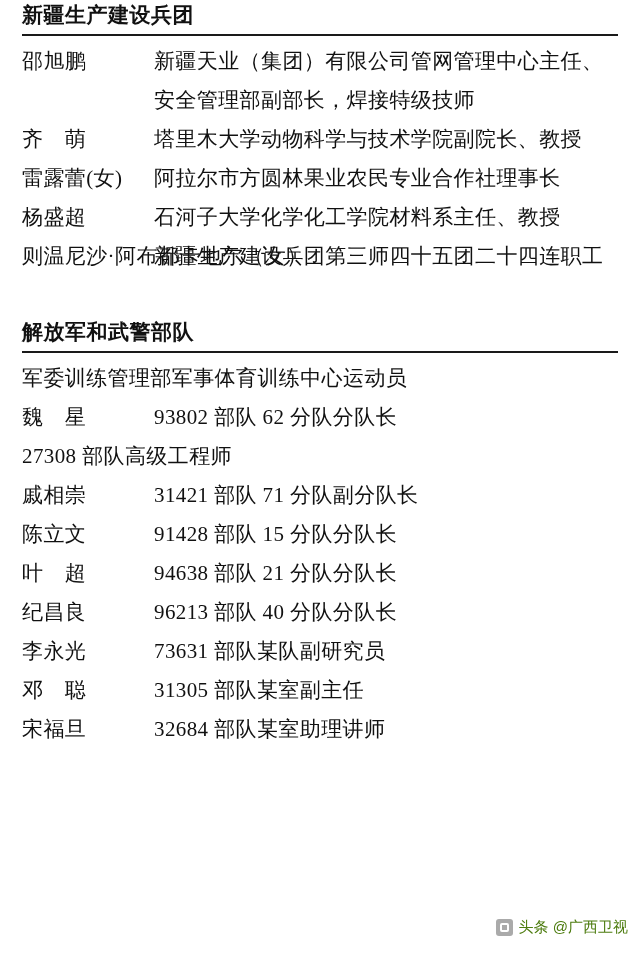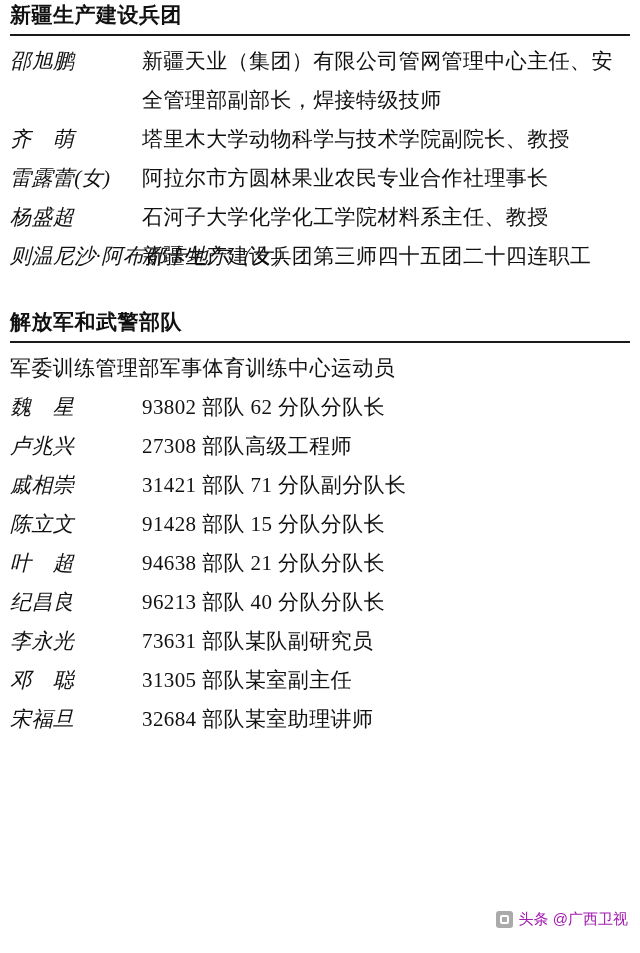--- a/index.html
+++ b/index.html
@@ -13,21 +13,21 @@
     font-family: "Liberation Serif", "DejaVu Serif", serif;
     color: #111111;
     position: relative;
     overflow: hidden;
   }
   .page {
     width: 640px;
     height: 953px;
     position: relative;
     box-sizing: border-box;
-    padding: 0 10px;
+    padding: 0 22px;
   }
   .section-heading {
     font-family: "Liberation Sans", "DejaVu Sans", sans-serif;
     font-weight: bold;
     font-size: 21px;
     line-height: 30px;
     margin: 0 0 4px 0;
     letter-spacing: 0.5px;
   }
   .rule {
@@ -39,40 +39,39 @@
     display: flex;
     align-items: flex-start;
     font-size: 21px;
     line-height: 39px;
   }
   .entry .name {
     flex: 0 0 132px;
     width: 132px;
     white-space: nowrap;
     letter-spacing: 0.4px;
-    font-style: italic;
   }
   .entry .desc {
     flex: 1 1 auto;
     letter-spacing: 0.4px;
   }
 
   .gap-block {
     height: 26px;
   }
   .section2 {
-    margin-top: 5px;
+    margin-top: 15px;
   }
   .watermark {
     position: absolute;
     right: 12px;
-    bottom: 24px;
+    bottom: 16px;
     font-family: "Liberation Sans", "DejaVu Sans", sans-serif;
     font-size: 15px;
-    color: #a21caf;
+    color: #4d7c0f;
     display: flex;
     align-items: center;
     gap: 6px;
   }
   .watermark .wm-logo {
     display: inline-block;
     width: 17px;
     height: 17px;
     border-radius: 3px;
     background: #aaaaaa;
@@ -136,21 +135,20 @@
     <div class="rule"></div>
 
     <div class="entry">
       <div class="desc">军委训练管理部军事体育训练中心运动员</div>
     </div>
     <div class="entry">
       <div class="name">魏　星</div>
       <div class="desc">93802 部队 62 分队分队长</div>
     </div>
     <div class="entry">
-      <div class="name">卢兆兴</div>
       <div class="desc">27308 部队高级工程师</div>
     </div>
     <div class="entry">
       <div class="name">戚相崇</div>
       <div class="desc">31421 部队 71 分队副分队长</div>
     </div>
     <div class="entry">
       <div class="name">陈立文</div>
       <div class="desc">91428 部队 15 分队分队长</div>
     </div>

